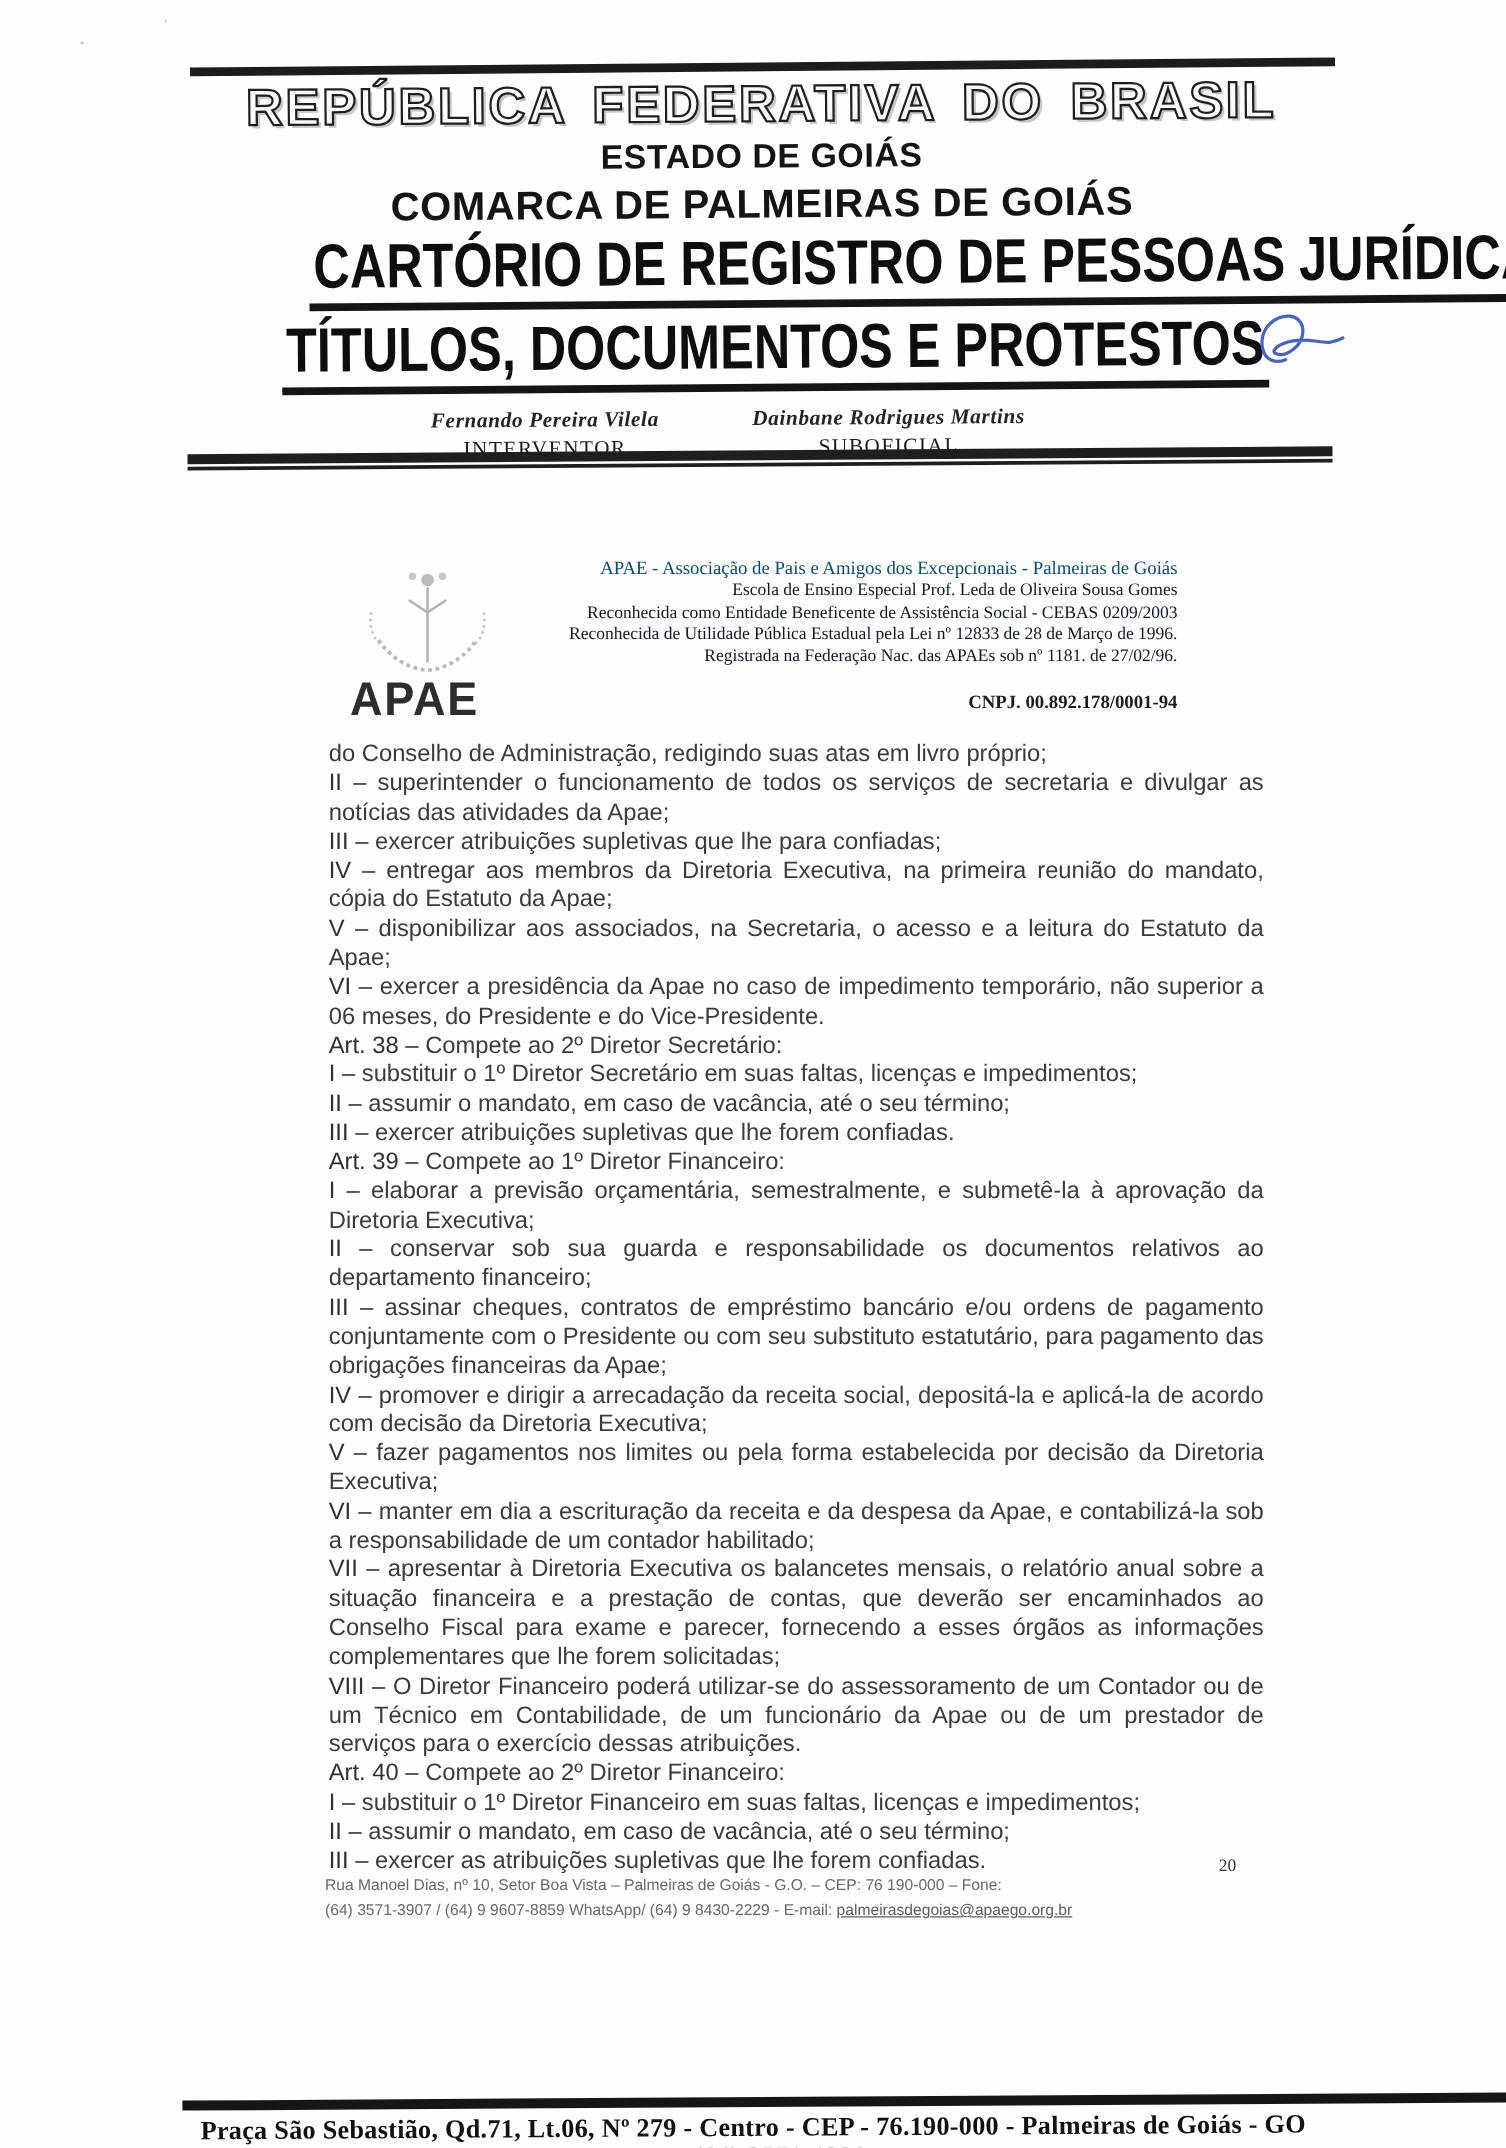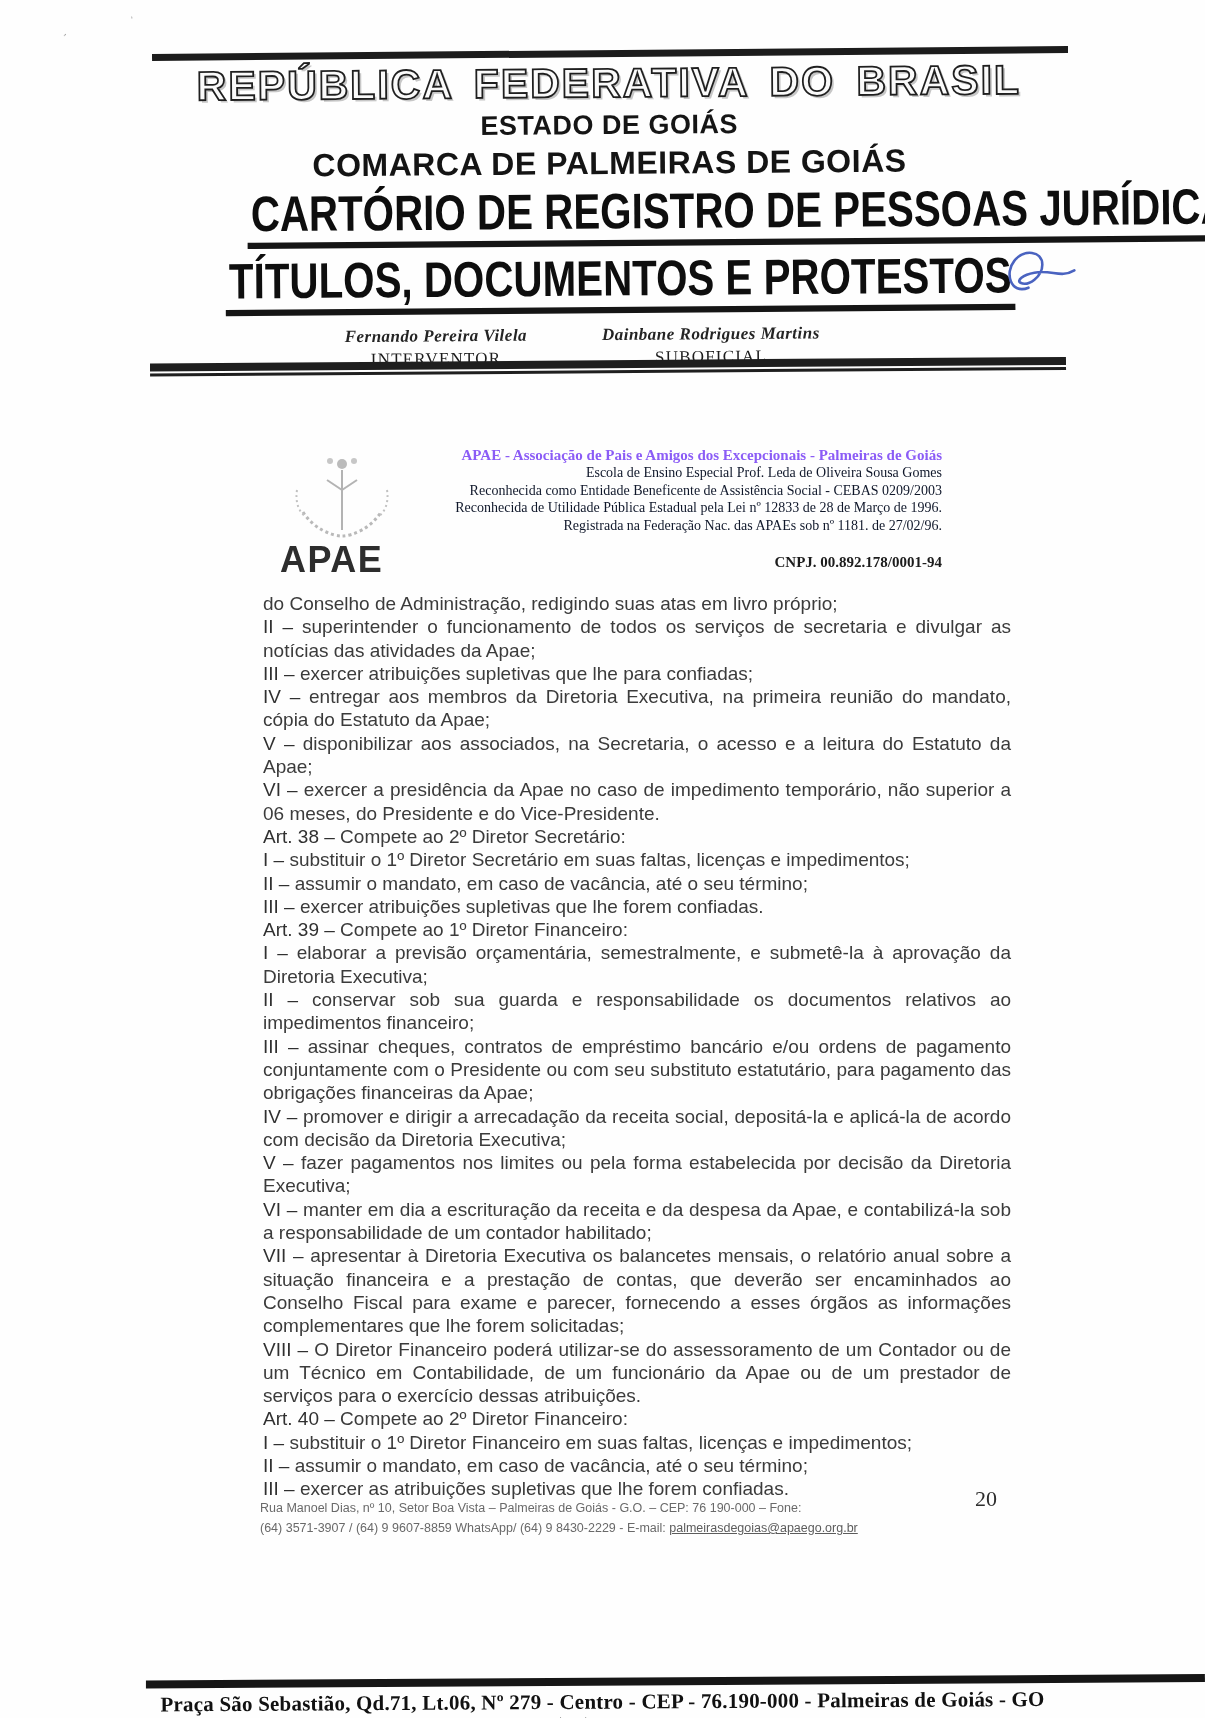--- a/index.html
+++ b/index.html
@@ -70,40 +70,40 @@
   .lh-logo{position:absolute;left:283px;top:452px;width:118px;height:92px;opacity:0.75;}
   .lh-logo-label{
     position:absolute;left:280px;top:538px;
     font-size:36px;font-weight:bold;letter-spacing:1.5px;color:#2d2d2d;
     transform:scale(1,1.05);
   }
   .lh-block{
     position:absolute;left:378px;top:446px;width:564px;
     font-family:"Liberation Serif", serif;text-align:right;
   }
-  .lh-title{font-size:15px;font-weight:bold;color:#8b5cf6;line-height:18px;}
+  .lh-title{font-size:15px;font-weight:normal;color:#0c4a6e;line-height:18px;}
   .lh-line{font-size:14px;color:#0f172a;line-height:17.5px;}
   .lh-cnpj{font-size:15px;font-weight:bold;color:#1c1c1c;line-height:18px;margin-top:19px;}
   
   .body-text{
     position:absolute;left:263px;top:592px;width:748px;
     font-size:19px;line-height:23.3px;color:#3b3b3b;
     text-align:justify;
   }
   .para{margin:0;}
   .para .lead{font-weight:normal;color:#303030;}
   
   .footer-small{
     position:absolute;left:260px;top:1498px;width:720px;
     text-align:left;font-size:12.5px;color:#696969;line-height:20px;
   }
   .footer-small .email{text-decoration:underline;color:#5c5c5c;}
   .page-number{
     position:absolute;left:975px;top:1486px;
-    font-family:"Liberation Serif", serif;font-size:22px;color:#2d2d2d;
+    font-family:"Liberation Serif", serif;font-size:14px;color:#2d2d2d;
   }
   
   .bottom-block{
     position:absolute;left:0;top:1674px;width:1205px;
     transform:rotate(-0.35deg);transform-origin:right center;
   }
   .rule-bottom{margin-left:146px;width:1059px;height:8px;background:#161616;}
   .bottom-address{
     margin-top:4px;text-align:center;
     font-family:"Liberation Serif", serif;font-weight:bold;
@@ -206,21 +206,21 @@
       <p class="para"><b class="lead">I –</b> <span>substituir o 1º Diretor Secretário em suas faltas, licenças e impedimentos;</span></p>
 
       <p class="para"><b class="lead">II –</b> <span>assumir o mandato, em caso de vacância, até o seu término;</span></p>
 
       <p class="para"><b class="lead">III –</b> <span>exercer atribuições supletivas que lhe forem confiadas.</span></p>
 
       <p class="para"><b class="lead">Art. 39 –</b> <span>Compete ao 1º Diretor Financeiro:</span></p>
 
       <p class="para"><b class="lead">I –</b> <span>elaborar a previsão orçamentária, semestralmente, e submetê-la à aprovação da Diretoria Executiva;</span></p>
 
-      <p class="para"><b class="lead">II –</b> <span>conservar sob sua guarda e responsabilidade os documentos relativos ao impedimentos financeiro;</span></p>
+      <p class="para"><b class="lead">II –</b> <span>conservar sob sua guarda e responsabilidade os documentos relativos ao departamento financeiro;</span></p>
 
       <p class="para"><b class="lead">III –</b> <span>assinar cheques, contratos de empréstimo bancário e/ou ordens de pagamento conjuntamente com o Presidente ou com seu substituto estatutário, para pagamento das obrigações financeiras da Apae;</span></p>
 
       <p class="para"><b class="lead">IV –</b> <span>promover e dirigir a arrecadação da receita social, depositá-la e aplicá-la de acordo com decisão da Diretoria Executiva;</span></p>
 
       <p class="para"><b class="lead">V –</b> <span>fazer pagamentos nos limites ou pela forma estabelecida por decisão da Diretoria Executiva;</span></p>
 
       <p class="para"><b class="lead">VI –</b> <span>manter em dia a escrituração da receita e da despesa da Apae, e contabilizá-la sob a responsabilidade de um contador habilitado;</span></p>
 
       <p class="para"><b class="lead">VII –</b> <span>apresentar à Diretoria Executiva os balancetes mensais, o relatório anual sobre a situação financeira e a prestação de contas, que deverão ser encaminhados ao Conselho Fiscal para exame e parecer, fornecendo a esses órgãos as informações complementares que lhe forem solicitadas;</span></p>

